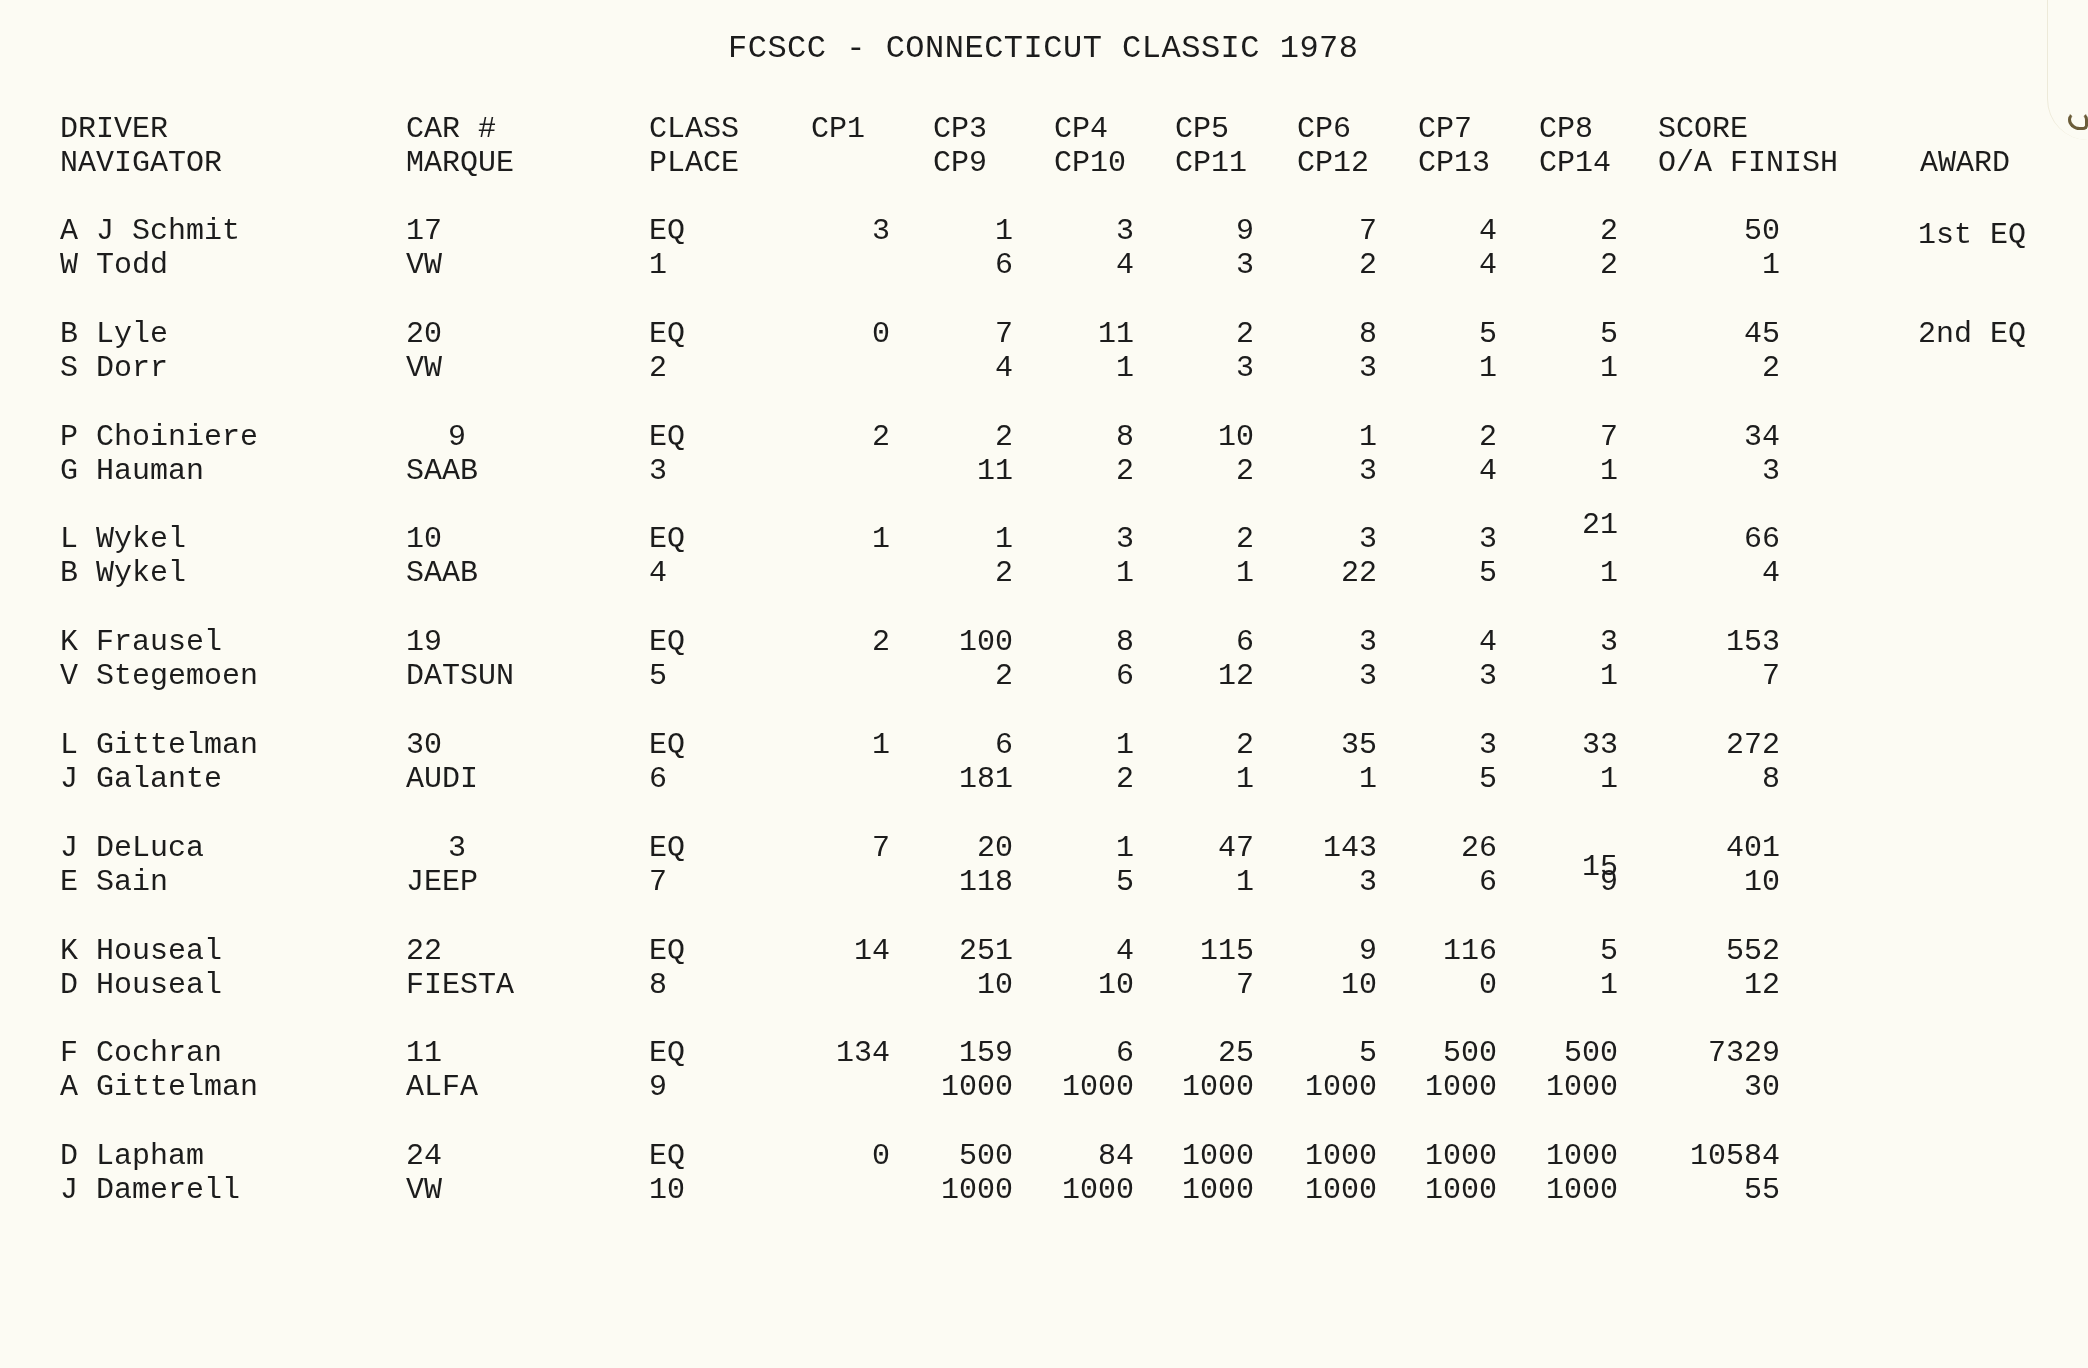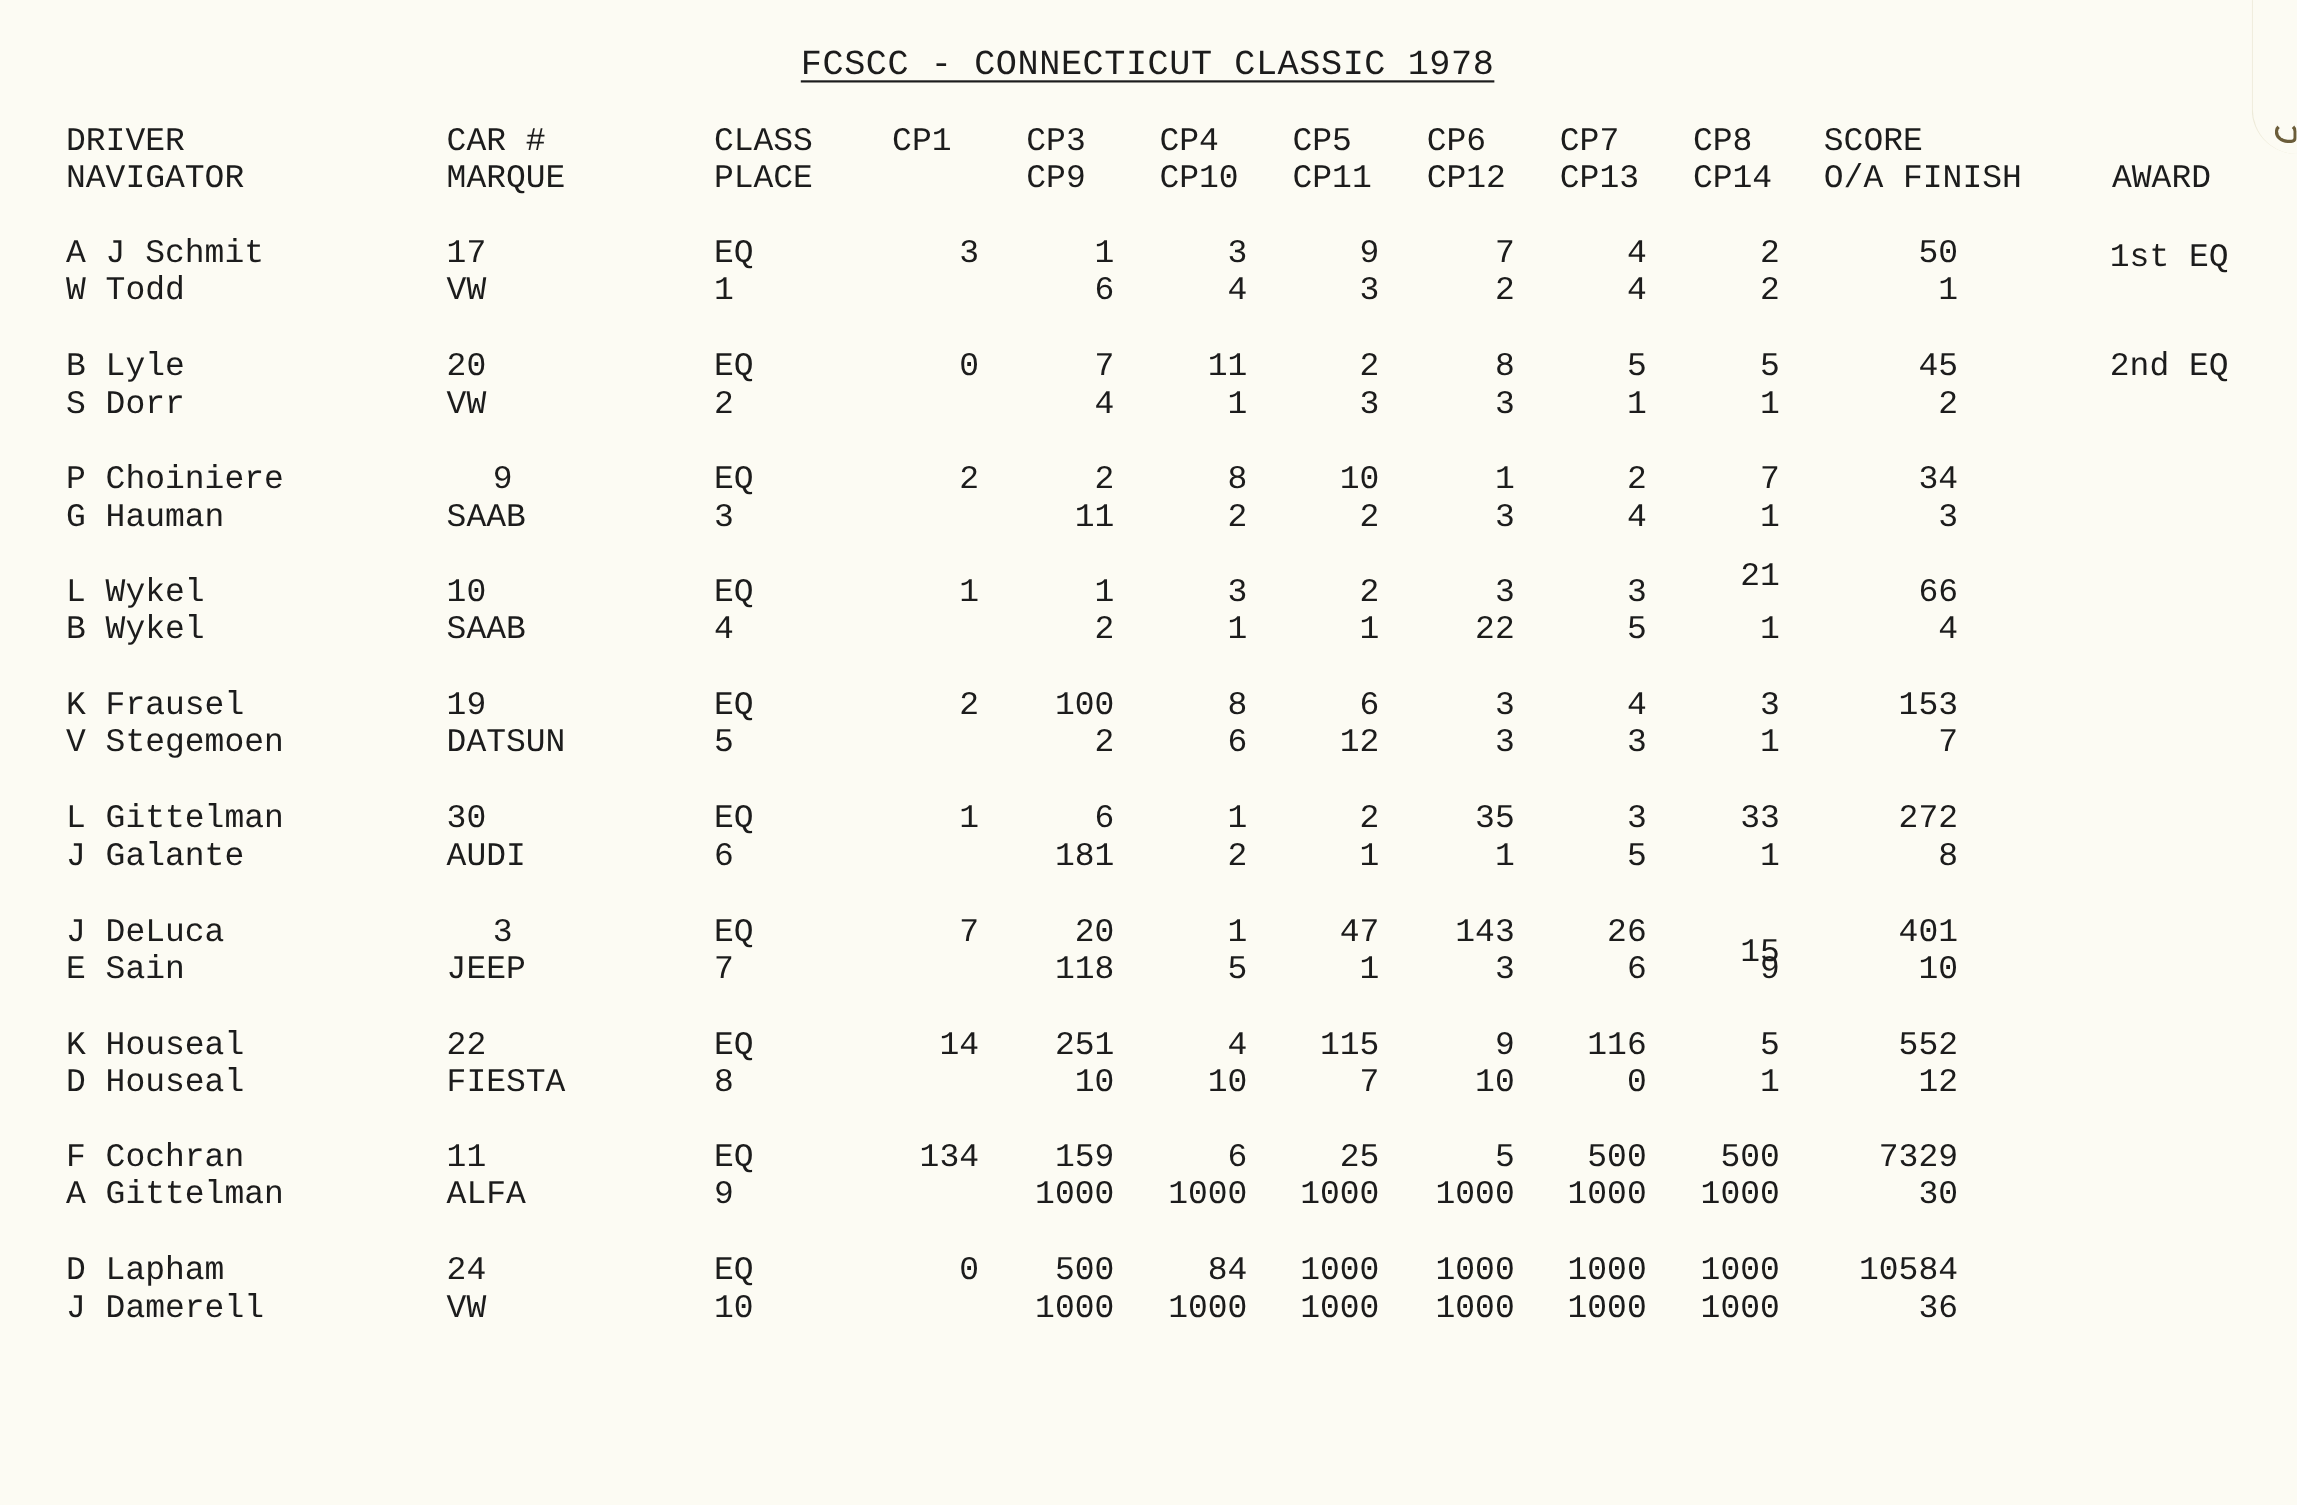--- a/index.html
+++ b/index.html
@@ -5,23 +5,23 @@
   html, body { margin: 0; padding: 0; }
   body {
     width: 2088px; height: 1368px; overflow: hidden;
     background: #fcfbf3;
     position: relative;
     font-family: "Liberation Mono", "DejaVu Sans Mono", monospace;
     color: #1c1c1c;
   }
   .page { position: absolute; inset: 0; }
   .title {
-    position: absolute; left: 728px; top: 40px;
+    position: absolute; left: 728px; top: 30px;
     font-size: 32px; letter-spacing: 0.5px;
-    text-decoration: underline; text-decoration-thickness: 2px; text-underline-offset: 6px;
+    text-decoration-thickness: 2px; text-underline-offset: 6px;
     white-space: pre;
   }
   .txt { position: absolute; font-size: 30px; white-space: pre; line-height: 34px; }
   .r { text-align: right; }
   .hdr { font-size: 30px; }
   .corner-mark {
     position: absolute; left: 2068px; top: 112px; width: 14px; height: 12px;
     border: 3px solid #6b5d3a; border-radius: 50% 50% 30% 70%; border-top-color: transparent;
   }
   .edge-curl {
@@ -294,17 +294,17 @@
         <div class="txt r" style="left:934px;top:1173px;width:200px">1000</div>
         <div class="txt r" style="left:1054px;top:1139px;width:200px">1000</div>
         <div class="txt r" style="left:1054px;top:1173px;width:200px">1000</div>
         <div class="txt r" style="left:1177px;top:1139px;width:200px">1000</div>
         <div class="txt r" style="left:1177px;top:1173px;width:200px">1000</div>
         <div class="txt r" style="left:1297px;top:1139px;width:200px">1000</div>
         <div class="txt r" style="left:1297px;top:1173px;width:200px">1000</div>
         <div class="txt r" style="left:1418px;top:1139px;width:200px">1000</div>
         <div class="txt r" style="left:1418px;top:1173px;width:200px">1000</div>
         <div class="txt r" style="left:1580px;top:1139px;width:200px">10584</div>
-        <div class="txt r" style="left:1580px;top:1173px;width:200px">36</div>
+        <div class="txt r" style="left:1580px;top:1173px;width:200px">55</div>
         <div class="txt " style="left:1918px;top:1139px"></div>
       </div>
     </div>
 </div>
 
 </body></html>

